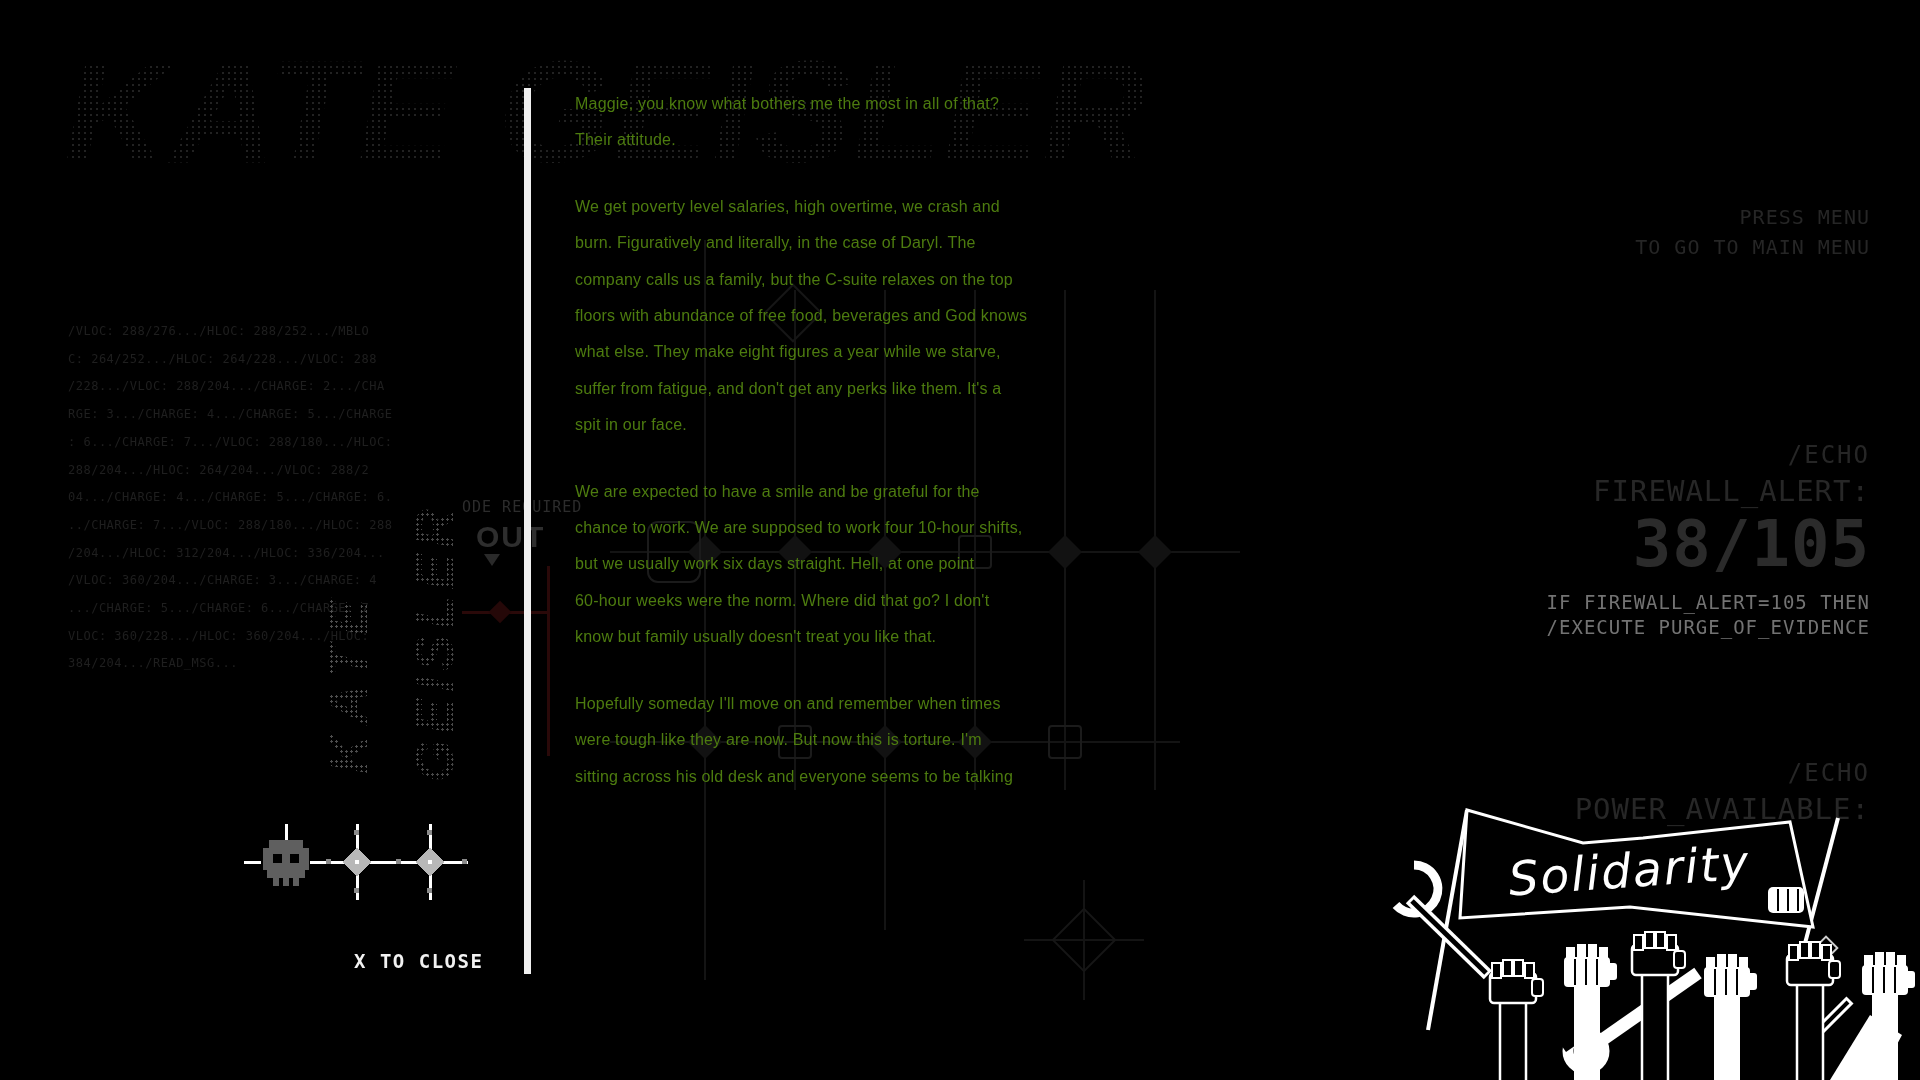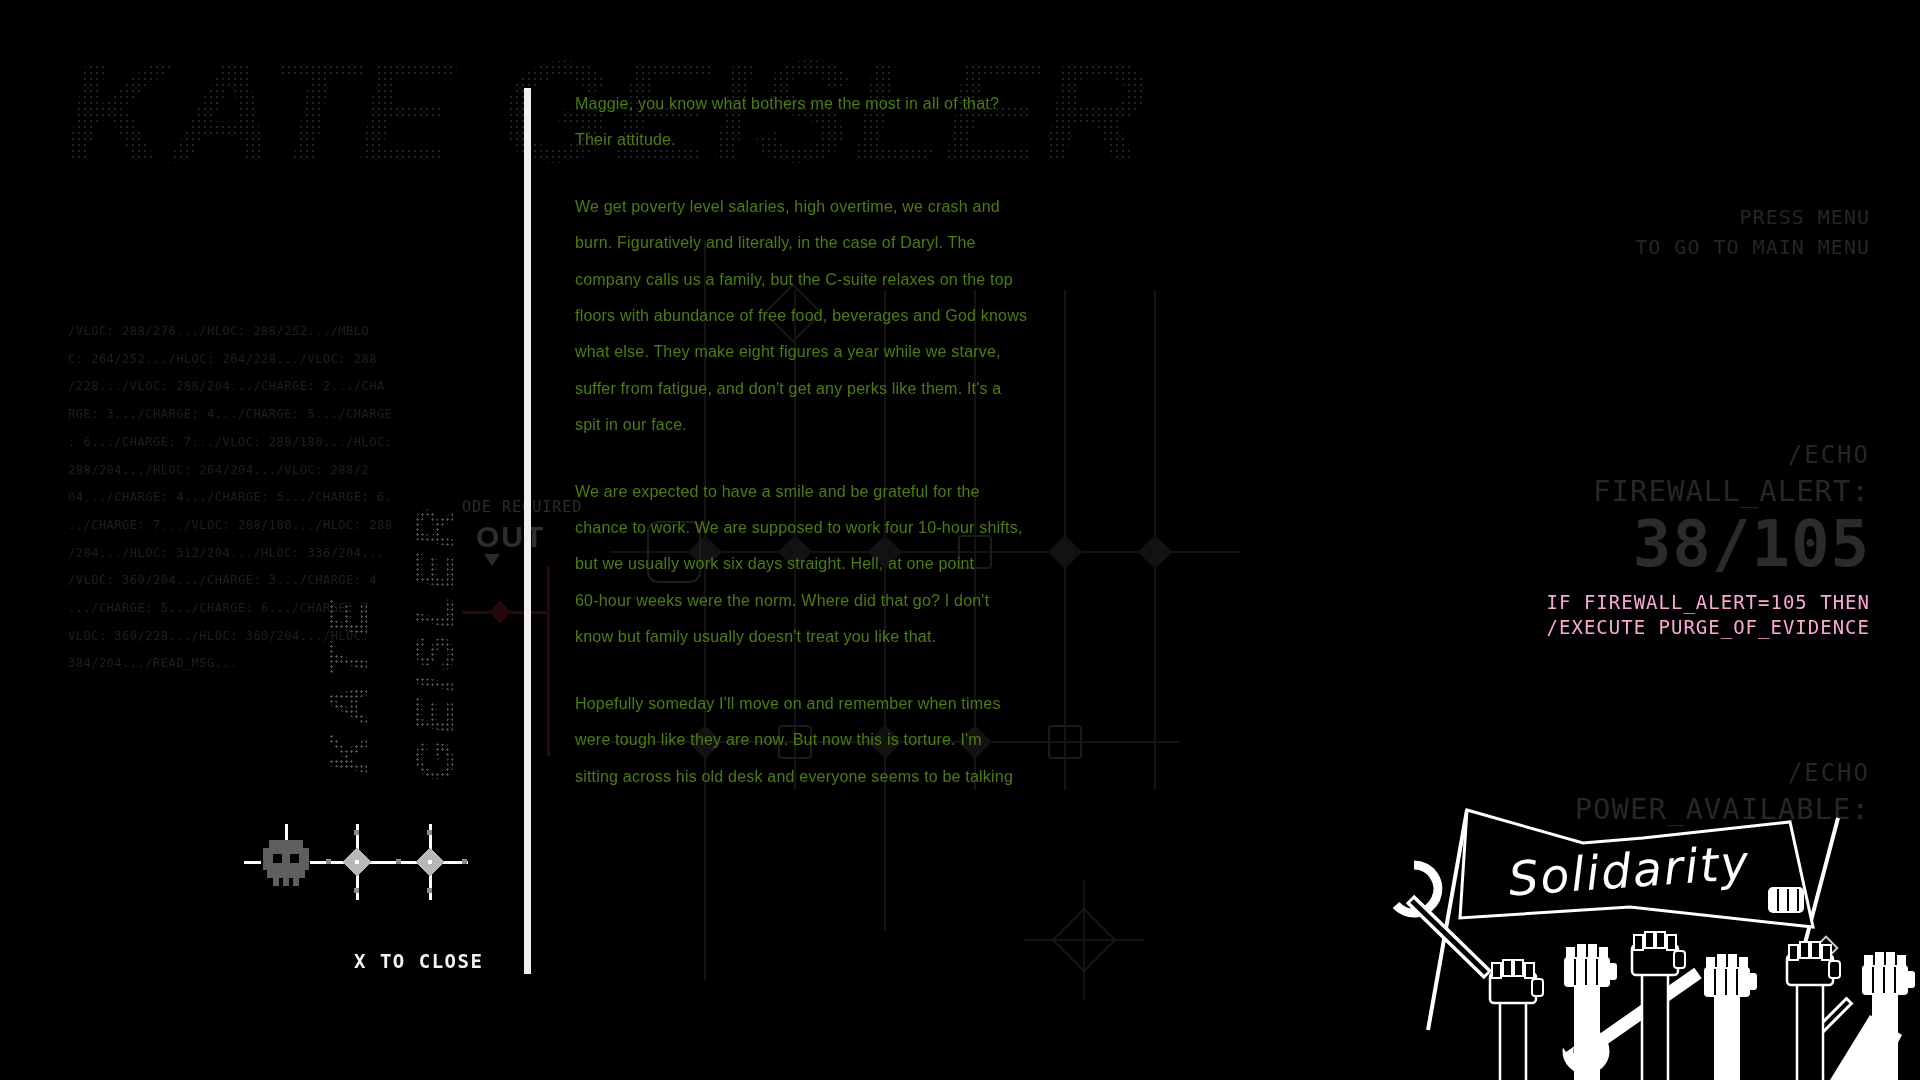--- a/index.html
+++ b/index.html
@@ -38,21 +38,21 @@
   .email .headers{margin-bottom:40px;}
   .epar{font-family:"Liberation Sans",sans-serif;font-size:16px;line-height:36.4px;letter-spacing:.2px;
         color:#4d7c0f;white-space:pre;margin:0 16px 30px 0;}
 
   .hud{font-family:"DejaVu Sans Mono",monospace;text-align:right;color:#262626;}
   .menu-hint{right:50px;top:202px;font-size:20px;line-height:30px;letter-spacing:1px;}
   .fw{right:50px;top:440px;}
   .hud .echo{font-size:24px;line-height:30px;letter-spacing:2px;}
   .hud .hud-name{font-size:29px;line-height:34px;letter-spacing:1px;margin-top:4px;color:#272727;}
   .fw .hud-value{font-size:64px;line-height:60px;font-weight:bold;letter-spacing:1px;margin-top:6px;color:#2b2b2b;}
-  .fw .hud-cond{font-size:19px;line-height:25px;letter-spacing:1px;margin-top:16px;color:#f9a8d4;}
+  .fw .hud-cond{font-size:19px;line-height:25px;letter-spacing:1px;margin-top:16px;color:#737373;}
   .pw{right:50px;top:758px;}
 
   .close-hint{left:354px;top:950px;font-family:"DejaVu Sans Mono",monospace;font-weight:bold;
               font-size:19px;letter-spacing:1.5px;color:#f2f2f2;white-space:nowrap;text-align:right;}
 
   svg{display:block;}
 </style>
 </head>
 <body>
 

